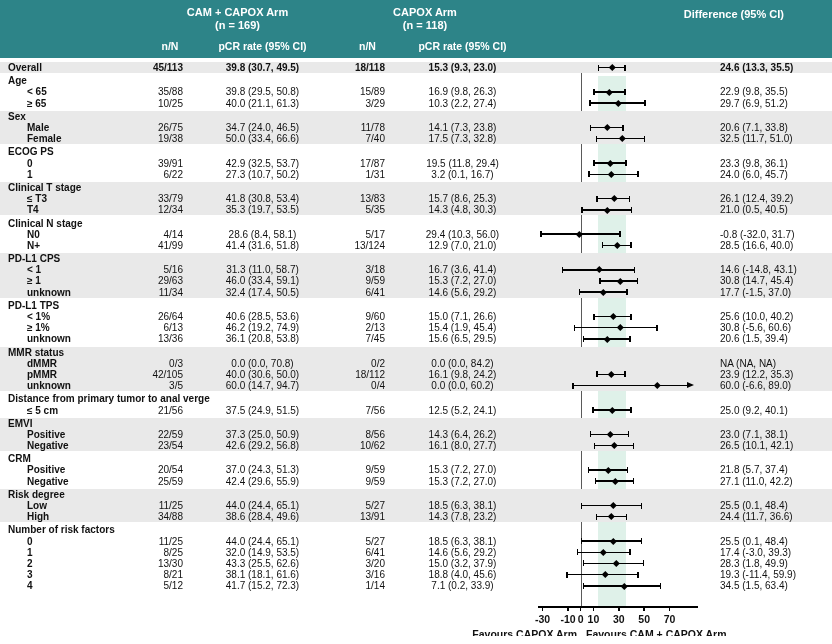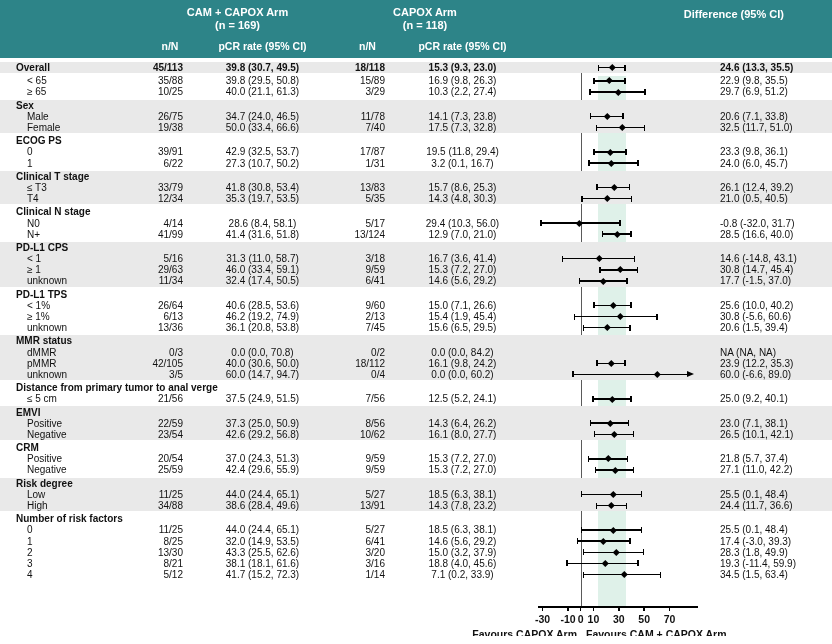--- a/index.html
+++ b/index.html
@@ -16,22 +16,22 @@
             font-weight:bold;font-size:10.5px;}
   .sub-grid span{display:flex;align-items:center;justify-content:center;}
   
   .body{position:absolute;top:62px;left:0;width:832px;}
   .section{margin-top:2px;}
   .section:first-child{margin-top:0;}
   .section.shaded{background:#e9e9e9;}
   .row{display:grid;grid-template-columns:145px 50px 135px 75px 115px 192px 120px;
        height:11.2px;align-items:center;font-size:10px;line-height:11px;}
   .row.bold{font-weight:bold;}
-  .c-label{padding-left:16px;white-space:nowrap;}
-  .c-label.sub{padding-left:27px;font-weight:normal;}
+  .c-label{padding-left:8px;white-space:nowrap;}
+  .c-label.sub{padding-left:27px;font-weight:bold;}
   .c-label.head{font-weight:bold;}
   .c-nn1{text-align:right;padding-right:12px;}
   .c-nn2{text-align:right;padding-right:20px;}
   .c-pcr{text-align:center;white-space:nowrap;}
   .c-diff{text-align:left;padding-left:8px;white-space:nowrap;}
   .c-plot{position:relative;height:100%;}
   
   .ci-line{position:absolute;top:50%;height:1.5px;margin-top:-0.75px;background:#000;}
   .ci-cap{position:absolute;top:50%;width:1.5px;height:6px;margin-top:-3px;background:#000;}
   .ci-point{position:absolute;top:50%;width:4.6px;height:4.6px;margin-top:-2.3px;margin-left:-2.3px;
@@ -91,20 +91,29 @@
             <div class="ci-line" style="left: 77.591px; width: 28.194px;"></div>
             <div class="ci-cap" style="left: 77.591px;"></div>
             <div class="ci-cap" style="left: 104.285px;"></div>
             <div class="ci-point" style="left: 91.942px;"></div>
           </div>
           <div class="c-diff">24.6 (13.3, 35.5)</div>
         </div>
       </div>
       <div class="section">
         <div class="row">
+          <div class="c-label head">Age</div>
+          <div></div>
+          <div></div>
+          <div></div>
+          <div></div>
+          <div></div>
+          <div></div>
+        </div>
+        <div class="row">
           <div class="c-label sub">&lt; 65</div>
           <div class="c-nn1">35/88</div>
           <div class="c-pcr">39.8 (29.5, 50.8)</div>
           <div class="c-nn2">15/89</div>
           <div class="c-pcr">16.9 (9.8, 26.3)</div>
           <div class="c-plot">
             <div class="ci-line" style="left: 73.146px; width: 32.639px;"></div>
             <div class="ci-cap" style="left: 73.146px;"></div>
             <div class="ci-cap" style="left: 104.285px;"></div>
             <div class="ci-point" style="left: 89.783px;"></div>

